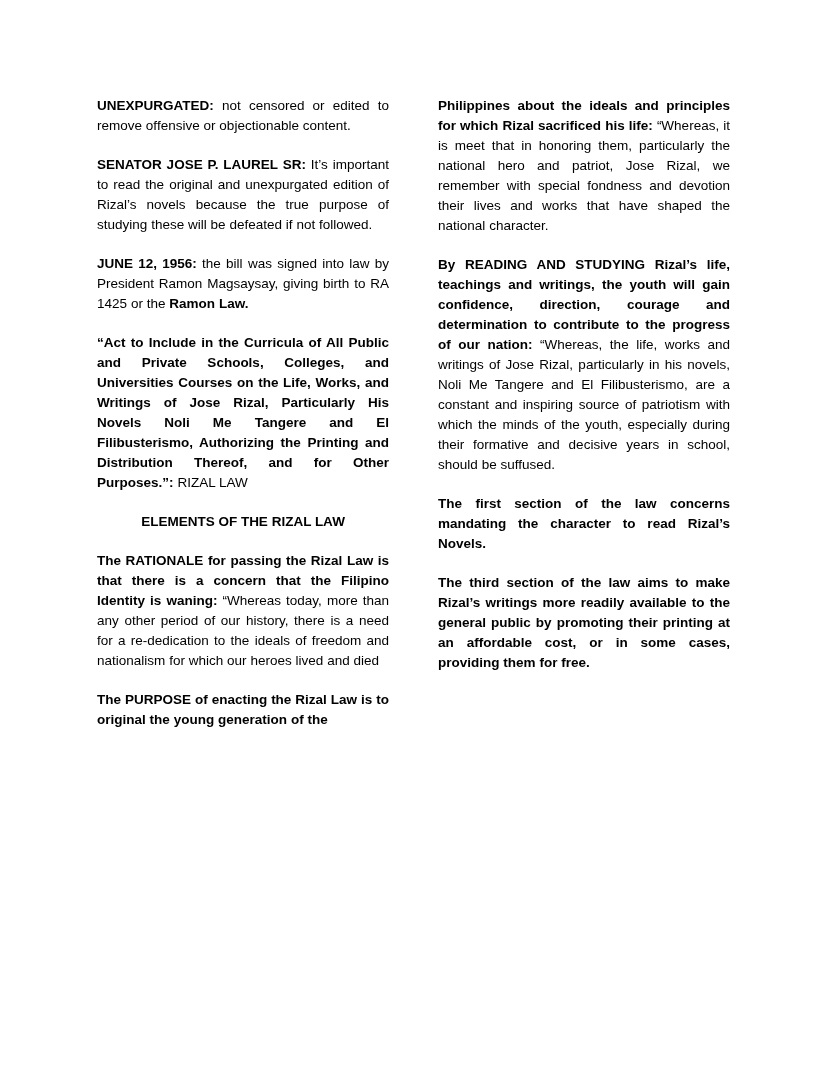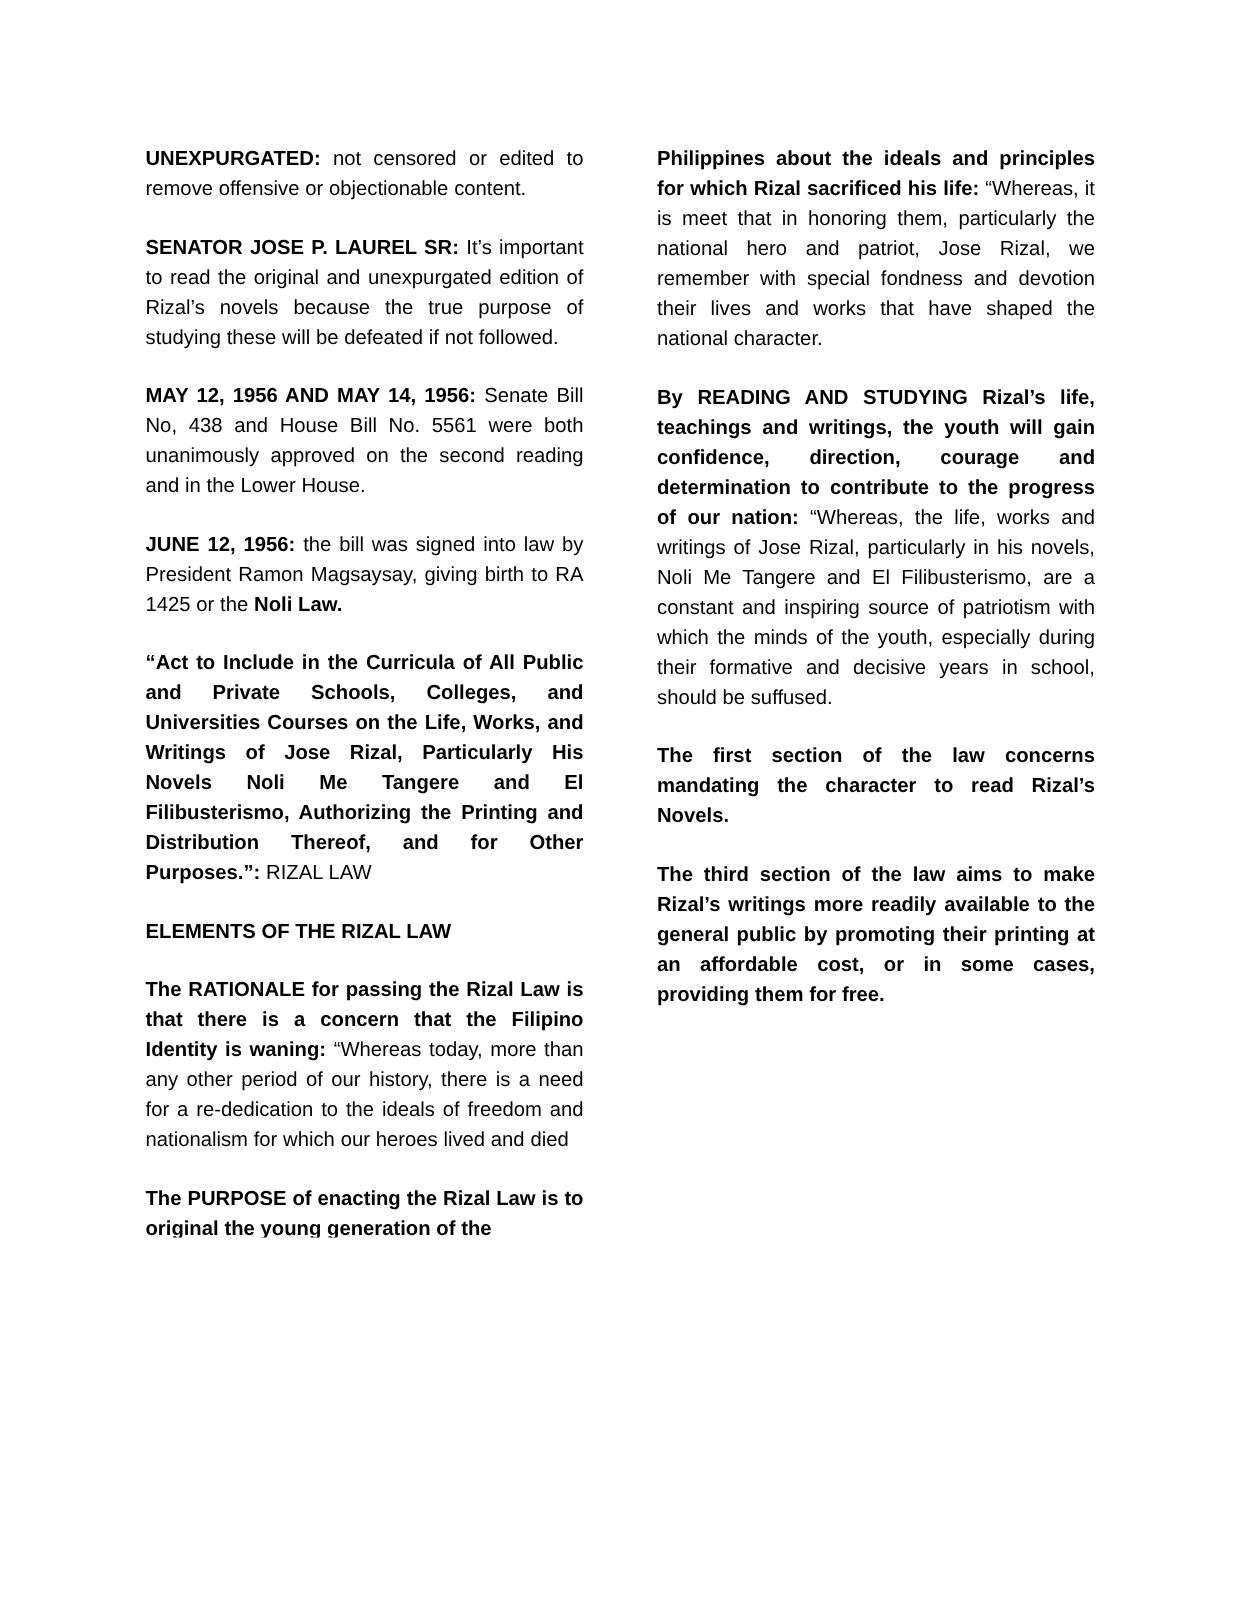--- a/index.html
+++ b/index.html
@@ -46,21 +46,21 @@
   .para:last-child {
     margin-bottom: 0;
   }
   .para.allbold {
     font-weight: bold;
   }
   .heading {
     font-size: 13.5px;
     line-height: 20px;
     font-weight: bold;
-    text-align: left;
+    text-align: center;
     margin: 0 0 19px 0;
   }
   .lead {
     font-weight: bold;
   }
   .rest {
     font-weight: normal;
   }
   .b {
     font-weight: bold;
@@ -72,23 +72,22 @@
 <div id="page">
   <div id="columns">
 
     <div class="column">
 
       <p class="para"><span class="lead">UNEXPURGATED:</span><span class="rest"> not censored or edited to remove offensive or objectionable content.</span></p>
 
 
       <p class="para"><span class="lead">SENATOR JOSE P. LAUREL SR:</span><span class="rest"> It’s important to read the original and unexpurgated edition of Rizal’s novels because the true purpose of studying these will be defeated if not followed.</span></p>
 
-      <p class="para"><span class="lead">MAY 12, 1956 AND MAY 14, 1956:</span><span class="rest"> Senate Bill No, 438 and House Bill No. 5561 were both unanimously approved on the second reading and in the Lower House.</span></p>
 
-      <p class="para"><span class="lead">JUNE 12, 1956:</span><span class="rest"> the bill was signed into law by President Ramon Magsaysay, giving birth to RA 1425 or the </span><span class="b">Noli Law.</span></p>
+      <p class="para"><span class="lead">JUNE 12, 1956:</span><span class="rest"> the bill was signed into law by President Ramon Magsaysay, giving birth to RA 1425 or the </span><span class="b">Ramon Law.</span></p>
 
       <p class="para"><span class="lead">“Act to Include in the Curricula of All Public and Private Schools, Colleges, and Universities Courses on the Life, Works, and Writings of Jose Rizal, Particularly His Novels Noli Me Tangere and El Filibusterismo, Authorizing the Printing and Distribution Thereof, and for Other Purposes.”:</span><span class="rest"> RIZAL LAW</span></p>
 
       <p class="heading">ELEMENTS OF THE RIZAL LAW</p>
 
       <p class="para"><span class="lead">The RATIONALE for passing the Rizal Law is that there is a concern that the Filipino Identity is waning:</span><span class="rest"> “Whereas today, more than any other period of our history, there is a need for a re-dedication to the ideals of freedom and nationalism for which our heroes lived and died</span></p>
 
       <p class="para allbold">The PURPOSE of enacting the Rizal Law is to original the young generation of the</p>
 
     </div>

